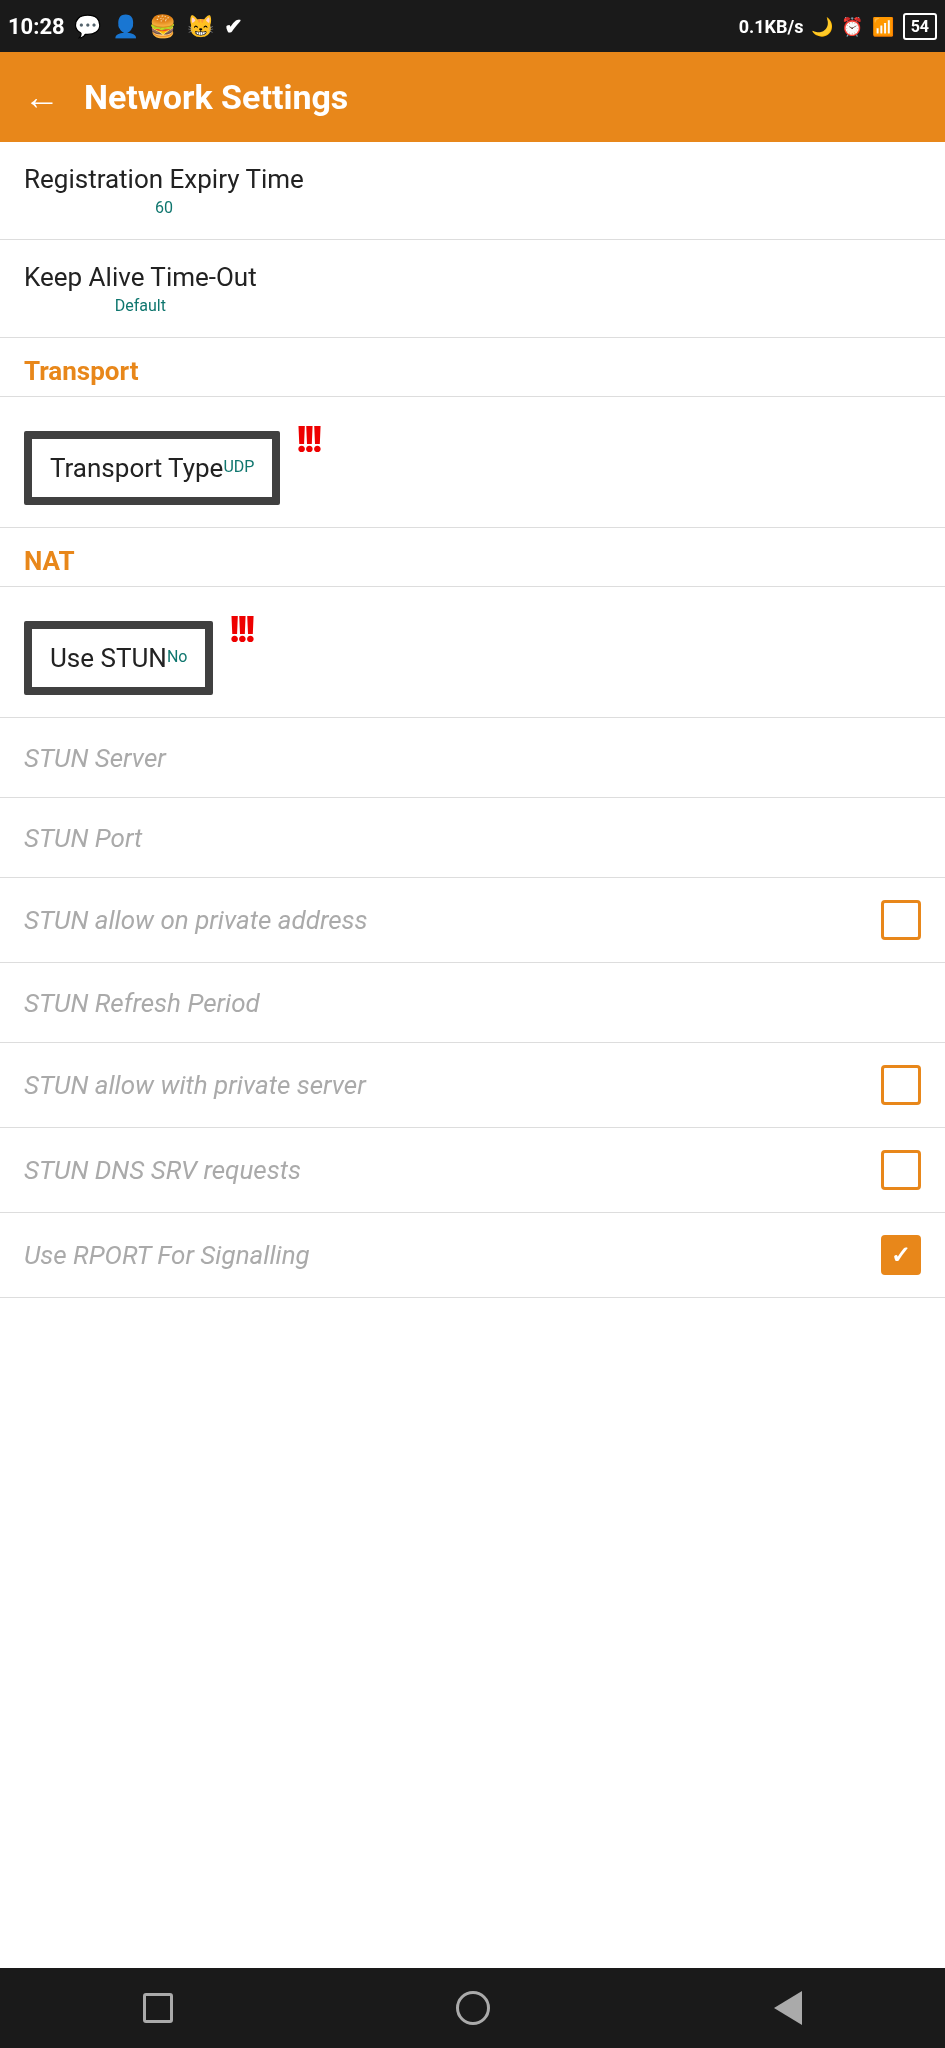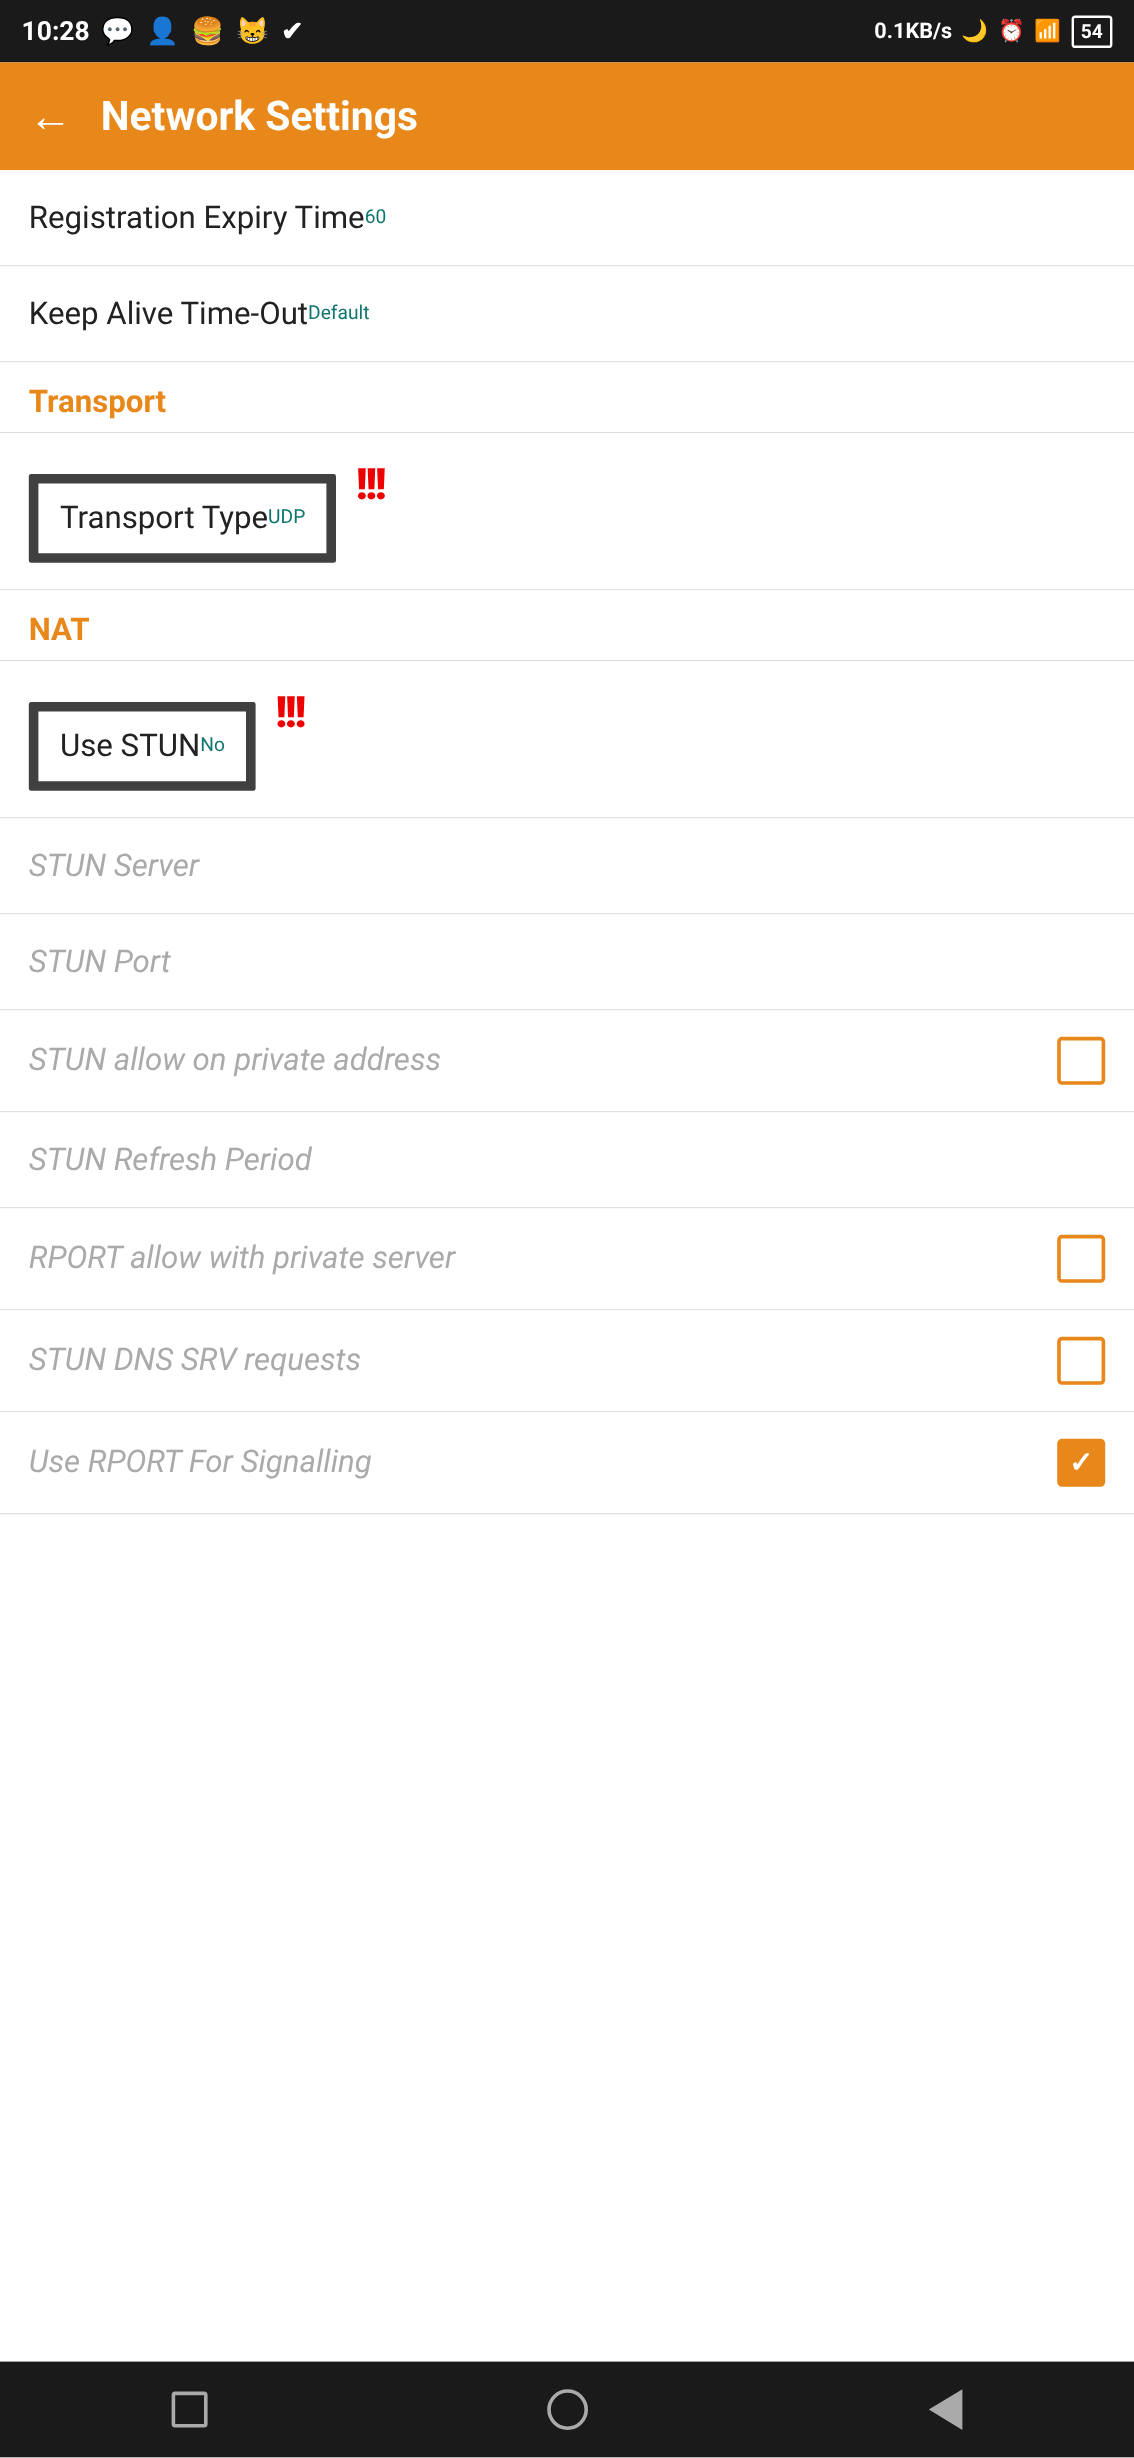--- a/index.html
+++ b/index.html
@@ -14,21 +14,21 @@
     }
 
     
     .status-bar {
       background: #1a1a1a;
       color: #fff;
       height: 52px;
       display: flex;
       align-items: center;
       justify-content: space-between;
-      padding: 0 18px;
+      padding: 0 8px;
       font-size: 22px;
       font-weight: bold;
       flex-shrink: 0;
     }
     .status-left {
       display: flex;
       align-items: center;
       gap: 10px;
     }
     .status-right {
@@ -78,20 +78,21 @@
       border-bottom: 1px solid #ddd;
       padding: 22px 24px;
       min-height: 80px;
       display: flex;
       align-items: center;
       justify-content: space-between;
       background: #fff;
     }
     .setting-row-inner {
       display: flex;
+      flex-direction: column;
     }
     .setting-label {
       font-size: 26px;
       color: #222;
       font-weight: 400;
     }
     .setting-label.muted {
       color: #aaa;
       font-style: italic;
     }
@@ -273,21 +274,21 @@
           
         </div>
       </div>
     <div class="setting-row">
           <div class="setting-row-inner">
             <span class="setting-label muted">STUN Refresh Period</span>
 
           </div>
         </div>
     <div class="setting-row">
-        <span class="setting-label muted">RPORT allow with private server</span>
+        <span class="setting-label muted">STUN allow with private server</span>
         <div class="checkbox-outer ">
           
         </div>
       </div>
     <div class="setting-row">
         <span class="setting-label muted">STUN DNS SRV requests</span>
         <div class="checkbox-outer ">
           
         </div>
       </div>

